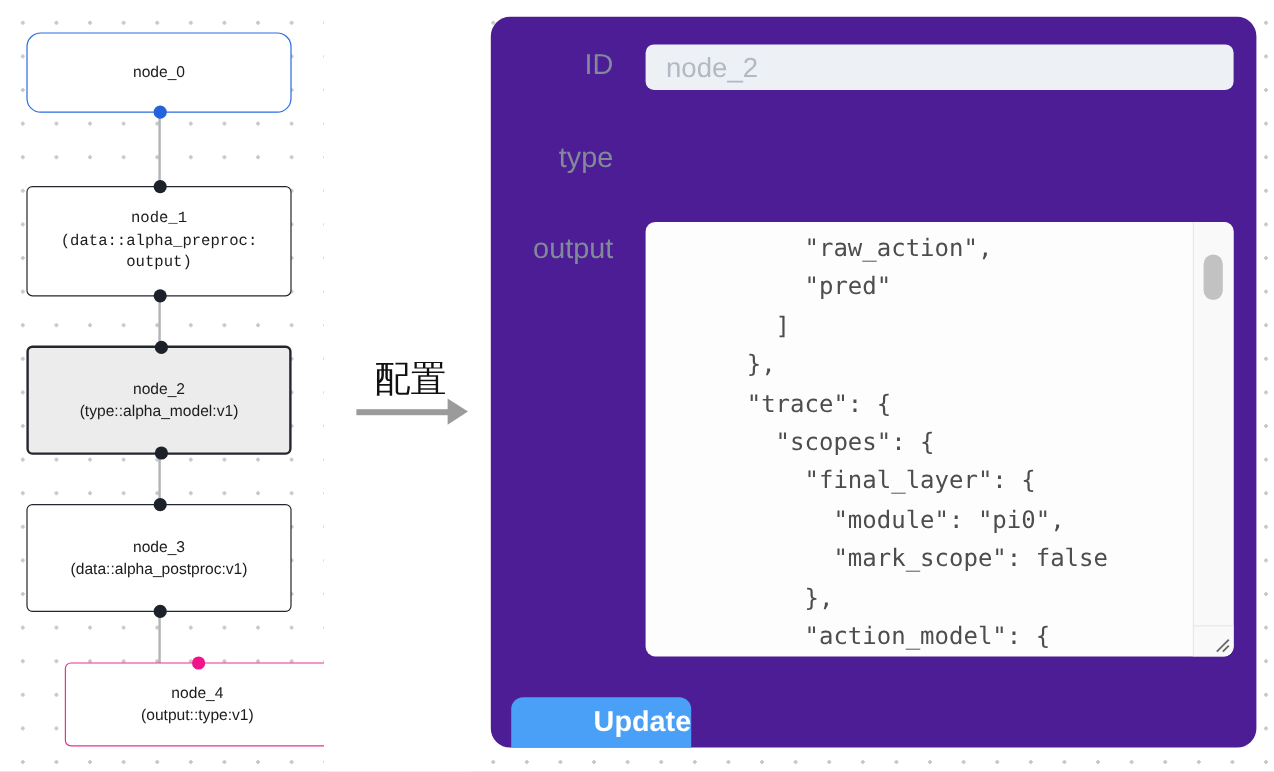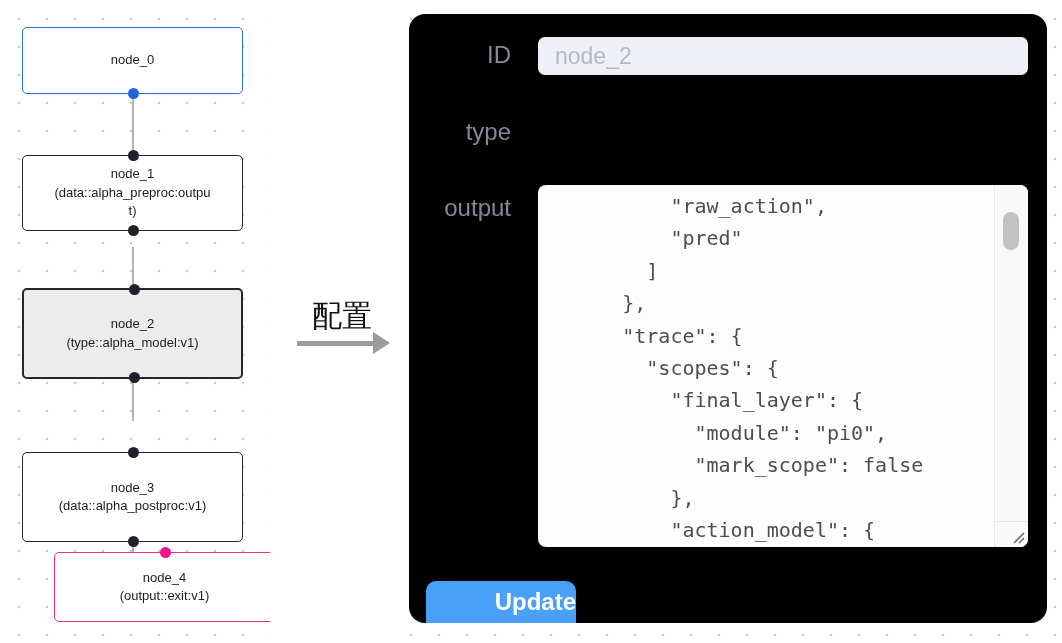--- a/index.html
+++ b/index.html
@@ -80,21 +80,21 @@
     border-top: 11px solid transparent;
     border-bottom: 11px solid transparent;
     border-left: 17px solid #9b9b9b;
   }
 
   
   #config-panel {
     position: absolute;
     left: 409px; top: 14px;
     width: 638px; height: 609px;
-    background: #000000;
+    background: #4c1d95;
     border-radius: 16px;
     overflow: hidden;
   }
   .field-label {
     position: absolute;
     left: 0; width: 102px;
     text-align: right;
     font-size: 24px;
     color: #828a99;
     line-height: 30px;
@@ -183,58 +183,58 @@
 
 <div id="stage">
 
   <div id="left-canvas" class="canvas">
 
     <div class="edge" style="top:94px;height:62px;"></div>
     <div class="edge" style="top:247px;height:42px;"></div>
     <div class="edge" style="top:378px;height:43px;"></div>
     <div class="edge" style="top:510px;height:43px;"></div>
 
-    <div class="node input" style="top:27px;height:67px;">
+    <div class="node input" style="top:27px;height:67px;border-radius:12px;">
       <div class="node-text">
         <div class="node-title">node_0</div>
       </div>
       <span class="handle bottom blue"></span>
     </div>
 
-    <div class="node" style="top:155px;height:76px;">
+    <div class="node" style="top:155px;height:92px;font-family:Liberation Mono, monospace;">
       <div class="node-text">
         <div class="node-title">node_1</div>
         <div class="node-sub">(data::alpha_preproc:output)</div>
       </div>
       <span class="handle top"></span>
       <span class="handle bottom"></span>
     </div>
 
     <div class="node selected" style="top:288px;height:91px;">
       <div class="node-text">
         <div class="node-title">node_2</div>
         <div class="node-sub">(type::alpha_model:v1)</div>
       </div>
       <span class="handle top"></span>
       <span class="handle bottom"></span>
     </div>
 
-    <div class="node" style="top:420px;height:90px;margin-top:32px;">
+    <div class="node" style="top:420px;height:90px;">
       <div class="node-text">
         <div class="node-title">node_3</div>
         <div class="node-sub">(data::alpha_postproc:v1)</div>
       </div>
       <span class="handle top"></span>
       <span class="handle bottom"></span>
     </div>
 
     <div class="node output" style="top:552px;height:70px;margin-left:32px;">
       <div class="node-text">
         <div class="node-title">node_4</div>
-        <div class="node-sub">(output::exit:v1)</div>
+        <div class="node-sub">(output::type:v1)</div>
       </div>
       <span class="handle top pink"></span>
     </div>
   </div>
 
   <div id="middle-band"></div>
   <div id="config-callout-label">配置</div>
   <div id="arrow-shaft"></div>
   <div id="arrow-head"></div>
 

